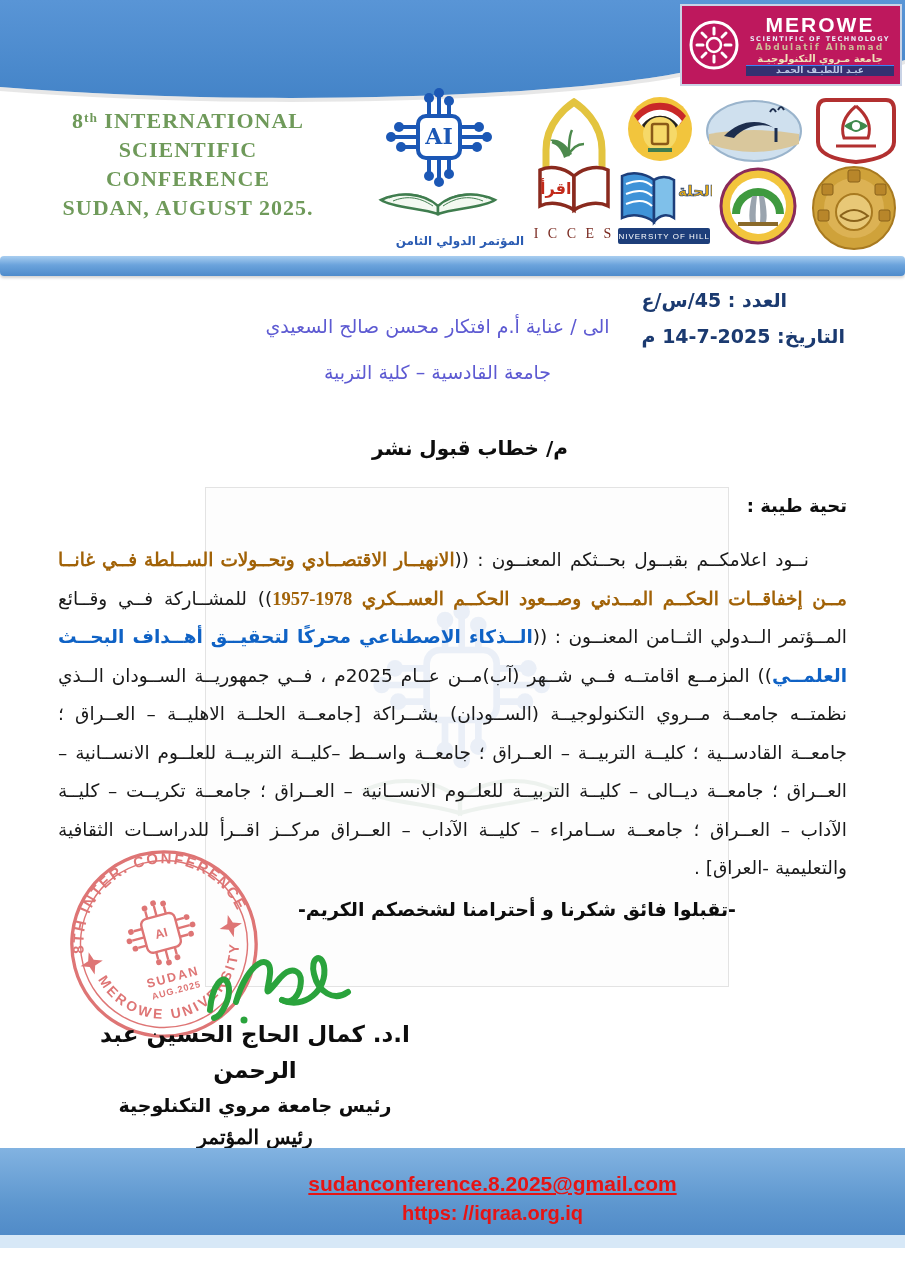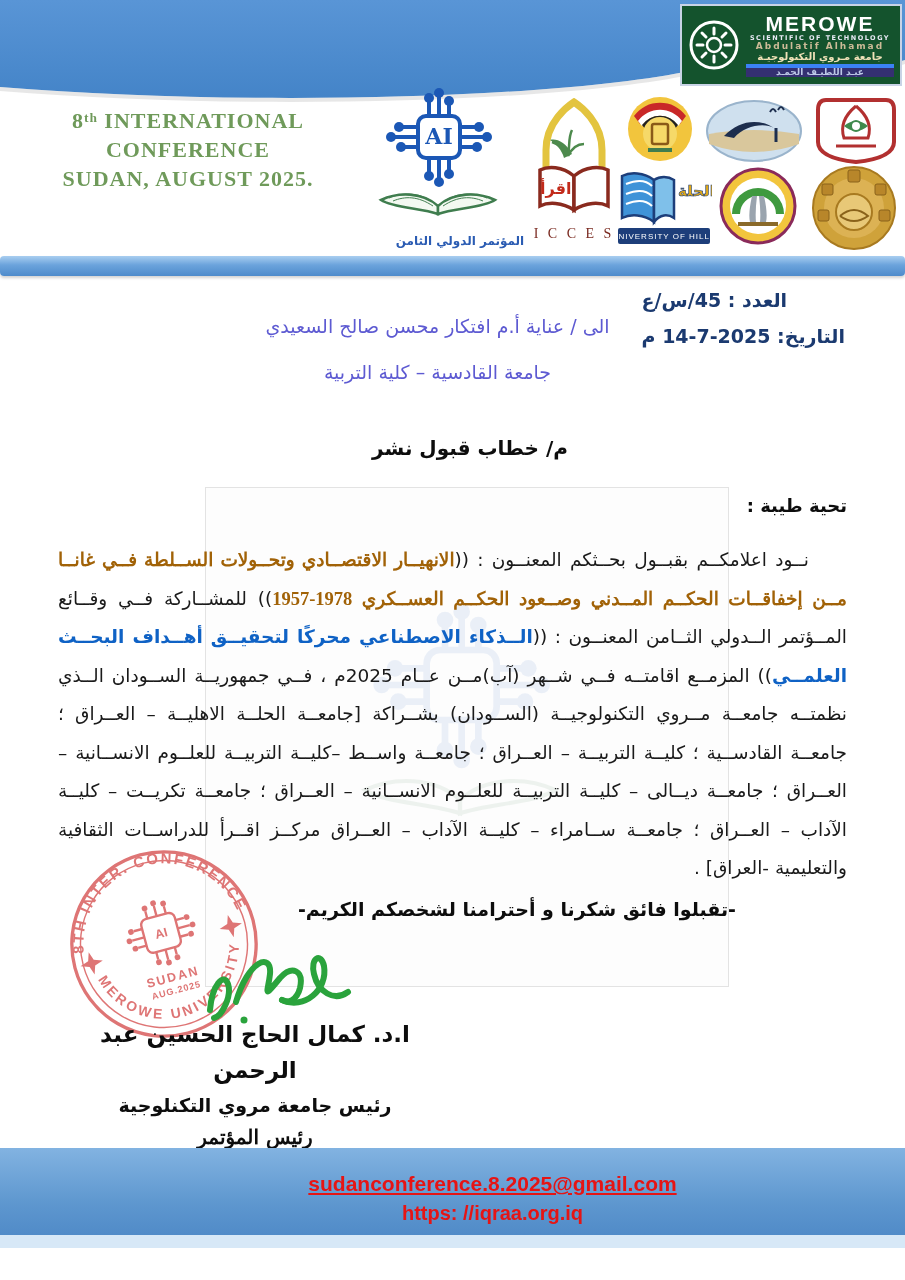--- a/index.html
+++ b/index.html
@@ -1,28 +1,28 @@
 <!DOCTYPE html>
 <html lang="ar"><head>
 <meta charset="utf-8">
 <style>
   html,body{margin:0;padding:0;background:#fff;}
   .page{position:relative;width:905px;height:1280px;background:#fff;overflow:hidden;
         font-family:"DejaVu Sans",sans-serif;}
   
   .wave-svg{position:absolute;top:0;left:0;}
   
-  .merowe{position:absolute;top:4px;left:680px;width:222px;height:82px;background:#14532d;
+  .merowe{position:absolute;top:4px;left:680px;width:222px;height:82px;background:#be185d;
           border:2px solid #c9d3e6;box-sizing:border-box;display:flex;align-items:center;gap:6px;padding:6px 6px;}
   .merowe-text{flex:1;text-align:center;color:#fff;line-height:1.05;}
   .merowe-name{font-size:21px;font-weight:bold;letter-spacing:2px;font-family:"Liberation Sans",sans-serif;}
   .merowe-sub{font-size:6.5px;font-weight:bold;letter-spacing:1.5px;color:#e8eaf5;}
   .merowe-person{font-size:9px;letter-spacing:2px;color:#cdbb97;font-weight:bold;}
   .merowe-ar1{font-size:10px;color:#f0e2b8;font-weight:bold;margin-top:1px;}
-  .merowe-ar2{font-size:9px;color:#bcc8e6;font-weight:bold;background:#343071;margin-top:1px;border-top:4px solid #3b82f6;}
+  .merowe-ar2{font-size:9px;color:#bcc8e6;font-weight:bold;background:#343071;margin-top:1px;border-top:1px solid #3b82f6;}
   
   .conf-title{position:absolute;top:106px;left:38px;width:300px;text-align:center;
               color:#6f9a5a;font-family:"Liberation Serif",serif;font-weight:bold;
               font-size:22px;line-height:29px;letter-spacing:1px;}
   .ai-logo{position:absolute;top:84px;left:348px;width:180px;text-align:center;}
   .ai-caption{font-size:12px;font-weight:bold;color:#2b5cb3;margin-top:-2px;margin-left:44px;}
   .partners{position:absolute;top:92px;left:532px;width:372px;height:162px;}
   .plogo{position:absolute;}
   
   .divider{position:absolute;top:256px;left:0;width:905px;height:20px;border-radius:4px;
@@ -93,20 +93,21 @@
       <div class="merowe-name">MEROWE</div>
       <div class="merowe-sub">SCIENTIFIC OF TECHNOLOGY</div>
       <div class="merowe-person">Abdulatif Alhamad</div>
       <div class="merowe-ar1">جامعة مـروي التكنولوجيـة</div>
       <div class="merowe-ar2">عبـد اللطيـف الحمـد</div>
     </div>
   </div>
 
   <div class="conf-title">
     <div>8ᵗʰ INTERNATIONAL</div>
+    <div>SCIENTIFIC</div>
     <div>CONFERENCE</div>
     <div>SUDAN, AUGUST 2025.</div>
   </div>
 
   <div class="ai-logo">
     <svg width="150" height="148" viewBox="0 0 150 148">
       <g stroke="#1b57b5" stroke-width="4" fill="none">
         <rect x="55" y="32" width="42" height="42" rx="8"></rect>
         <path d="M66,32 v-14 M76,32 v-20 M86,32 v-12"></path>
         <path d="M66,74 v14 M76,74 v20 M86,74 v12"></path>

